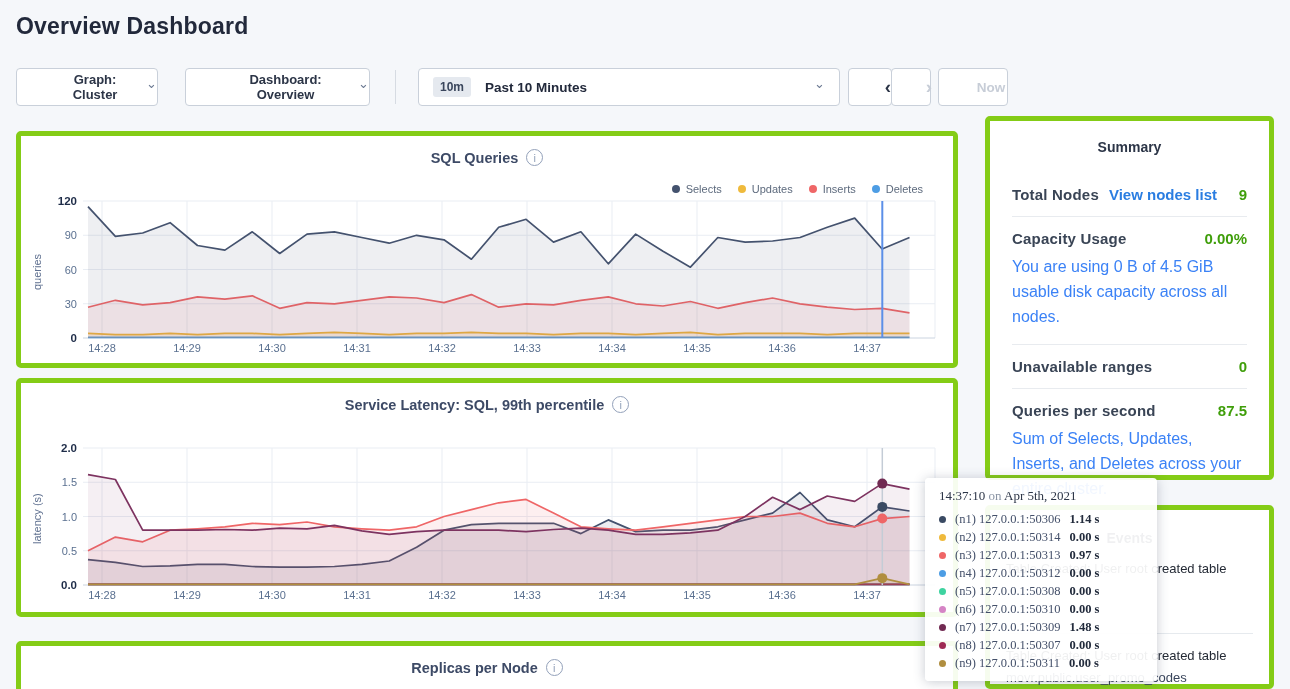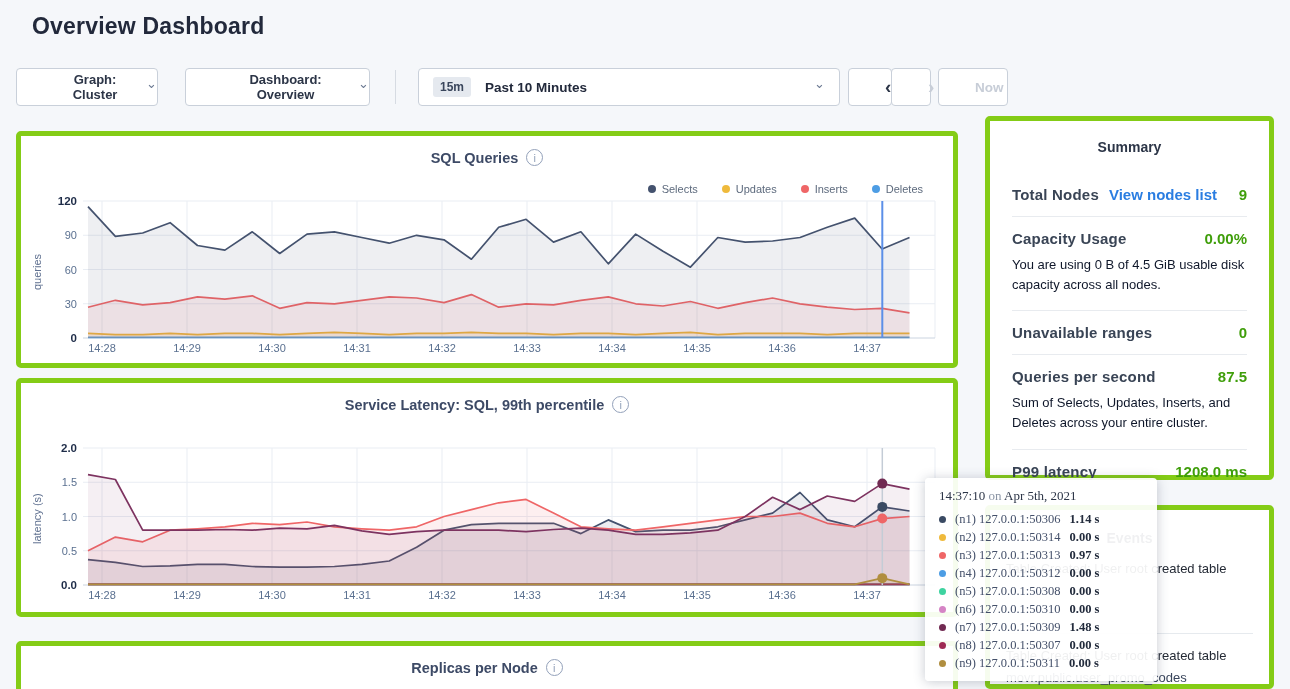--- a/index.html
+++ b/index.html
@@ -1,59 +1,59 @@
 <!DOCTYPE html>
 <html><head>
 <meta charset="utf-8">
 <style>
   * { margin:0; padding:0; box-sizing:border-box; }
   html,body { width:1290px; height:689px; overflow:hidden; }
   body { background:#f5f7fa; font-family:"Liberation Sans",sans-serif; position:relative; color:#242a35; }
 
-  h1.page-title { position:absolute; left:32px; top:13px; font-size:23px; font-weight:600; color:#22293b; letter-spacing:.2px; }
+  h1.page-title { position:absolute; left:16px; top:13px; font-size:23px; font-weight:600; color:#22293b; letter-spacing:.2px; }
 
   
   .btn { position:absolute; top:68px; height:38px; background:#fff; border:1px solid #c9d0da; border-radius:4px;
-         display:flex; align-items:center; font-size:13px; font-weight:700; color:#2c3547; cursor:pointer;padding-left:36px; }
+         display:flex; align-items:center; justify-content:center; font-size:13px; font-weight:700; color:#2c3547; cursor:pointer;padding-left:36px; }
   .chev { font-size:13px; color:#6b7992; margin-left:9px; font-weight:400; line-height:8px; transform:translateY(-3px); }
   .vdiv { position:absolute; left:395px; top:70px; width:1px; height:34px; background:#d6dbe2; }
   .time-picker { justify-content:flex-start; padding:0 14px; }
   .time-badge { background:#e5e9ef; color:#3a465c; font-size:12px; font-weight:700; border-radius:3px; padding:3px 7px; margin-right:14px; }
   .time-label { font-size:13.5px; font-weight:700; color:#22293b; }
   .time-picker .chev { margin-left:auto; }
   .pager-btn { font-size:19px; font-weight:700; }
   .disabled { color:#c7cdd7; cursor:default; }
   .now-btn { font-size:13.5px; }
 
   
   .panel { position:absolute; background:#fff; border:5px solid #84cc16; border-radius:5px; }
   .chart-title-row { position:absolute; left:0; right:0; top:13px; display:flex; align-items:center; justify-content:center; gap:8px; }
   .chart-title { font-size:14.5px; font-weight:700; color:#3d4a66; }
   .info-icon { width:17px; height:17px; border:1px solid #93a1ba; border-radius:50%; color:#93a1ba; font-size:11px; font-style:normal;
                display:inline-flex; align-items:center; justify-content:center; font-weight:400; cursor:pointer; }
-  .legend { position:absolute; right:30px; top:47px; display:flex; gap:24px; }
+  .legend { position:absolute; right:30px; top:47px; display:flex; gap:16px; }
   .legend-item { display:flex; align-items:center; gap:6px; font-size:11px; color:#5d6a7d; cursor:pointer; }
   .dot { width:8px; height:8px; border-radius:50%; flex:none; }
   .ylab { position:absolute; left:10px; top:86px; height:100px; writing-mode:vertical-rl; transform:rotate(180deg);
           font-size:11px; color:#5f7090; text-align:center; }
   svg.chart { position:absolute; left:16px; top:52px; }
   svg text.tick { font-family:"Liberation Sans",sans-serif; font-size:11px; fill:#5a7090; }
   svg text.tick-bold { font-weight:700; fill:#1e2c48; font-size:11.5px; }
 
   
   .summary { padding:18px 22px 0 22px; }
   .sum-title { text-align:center; font-size:14px; font-weight:700; color:#2c3547; margin-bottom:18px; }
   .sum-row { display:flex; align-items:baseline; padding:13px 0; border-bottom:1px solid #e8ebef; }
   .sum-row:last-child { border-bottom:none; }
   .sum-label { font-size:15px; font-weight:700; color:#394455; letter-spacing:.2px; }
   .sum-link { font-size:15px; font-weight:700; color:#2a7de1; margin-left:10px; cursor:pointer; }
   .sum-value { margin-left:auto; font-size:15px; font-weight:700; color:#3f9e0a; }
   .sum-block { padding:13px 0 15px 0; border-bottom:1px solid #e8ebef; }
   .sum-block .head { display:flex; align-items:baseline; }
-  .sum-desc { margin-top:8px; font-size:13px; color:#0f172a; line-height:1.55; }
+  .sum-desc { margin-top:8px; font-size:16px; color:#3b82f6; line-height:1.55; }
 
   
   .ev-title { position:absolute; left:0; right:0; top:20px; text-align:center; font-size:14px; font-weight:700; color:#2c3547; }
   .ev-line1 { position:absolute; left:16px; font-size:13px; color:#242a35; white-space:nowrap; }
   .ev-line2 { position:absolute; left:16px; font-size:13px; color:#3a465c; white-space:nowrap; }
   .ev-div { position:absolute; left:16px; right:16px; height:1px; background:#e6eaee; }
 
   
   .tooltip { position:absolute; left:925px; top:478px; width:232px; background:rgba(255,255,255,0.93);
              border-radius:4px; box-shadow:0 1px 12px rgba(55,65,90,0.28); padding:10px 14px 9px 14px; z-index:50;font-family:Liberation Serif, serif; }
@@ -73,21 +73,21 @@
 <button class="btn" style="left:16px;width:142px;">
   <span>Graph: Cluster</span>
   <span class="chev">⌄</span>
 </button>
 <button class="btn" style="left:185px;width:185px;">
   <span>Dashboard: Overview</span>
   <span class="chev">⌄</span>
 </button>
 <div class="vdiv"></div>
 <button class="btn time-picker" style="left:418px;width:422px;">
-  <span class="time-badge">15m</span>
+  <span class="time-badge">10m</span>
   <span class="time-label">Past 10 Minutes</span>
   <span class="chev">⌄</span>
 </button>
 <button class="btn pager-btn" style="left:848px;width:44px;">
   <span>‹</span>
 </button>
 <button class="btn pager-btn disabled" style="left:891px;width:40px;">
   <span>›</span>
 </button>
 <button class="btn now-btn disabled" style="left:938px;width:70px;">Now</button>

